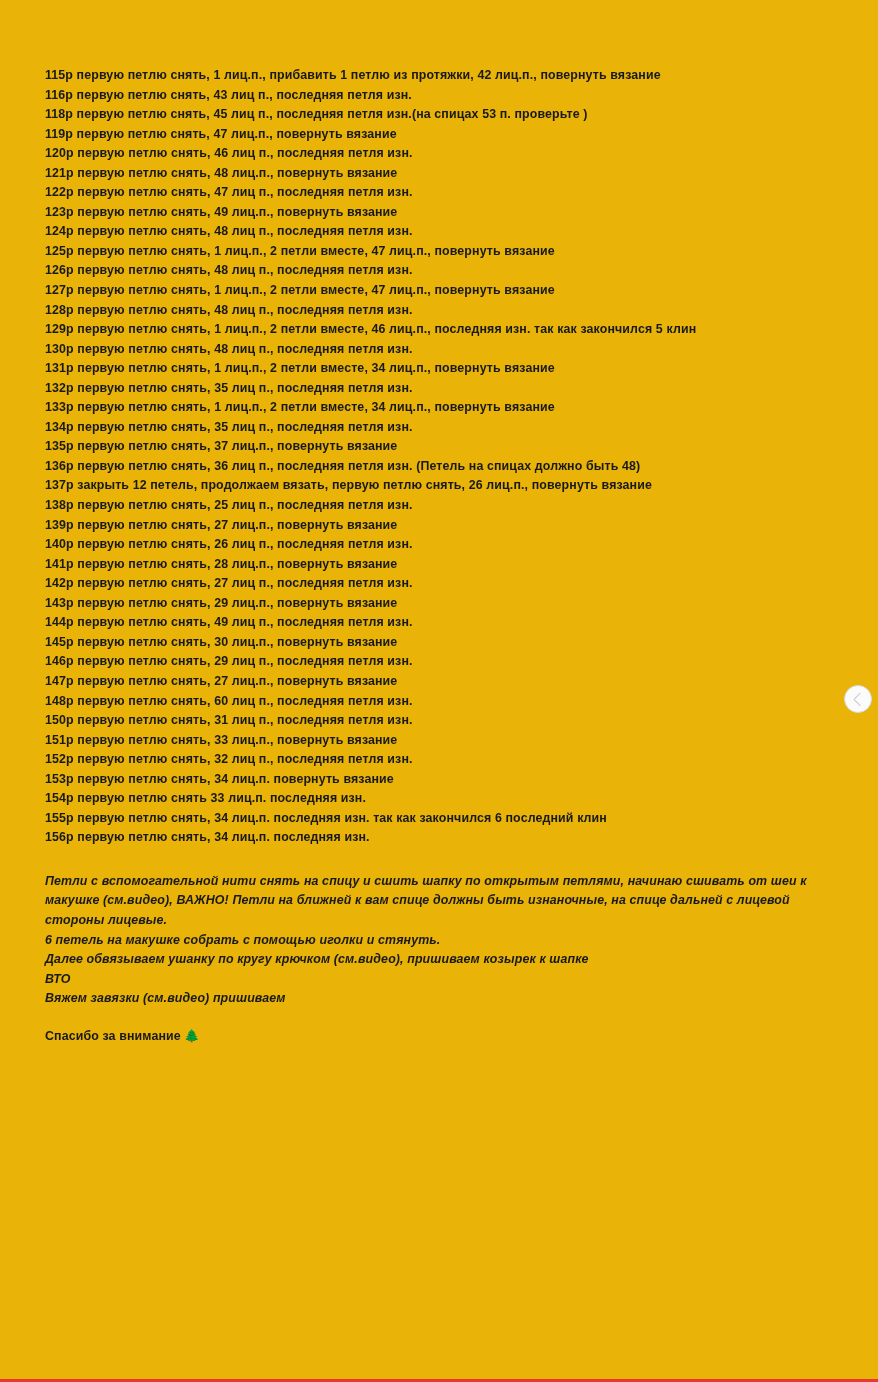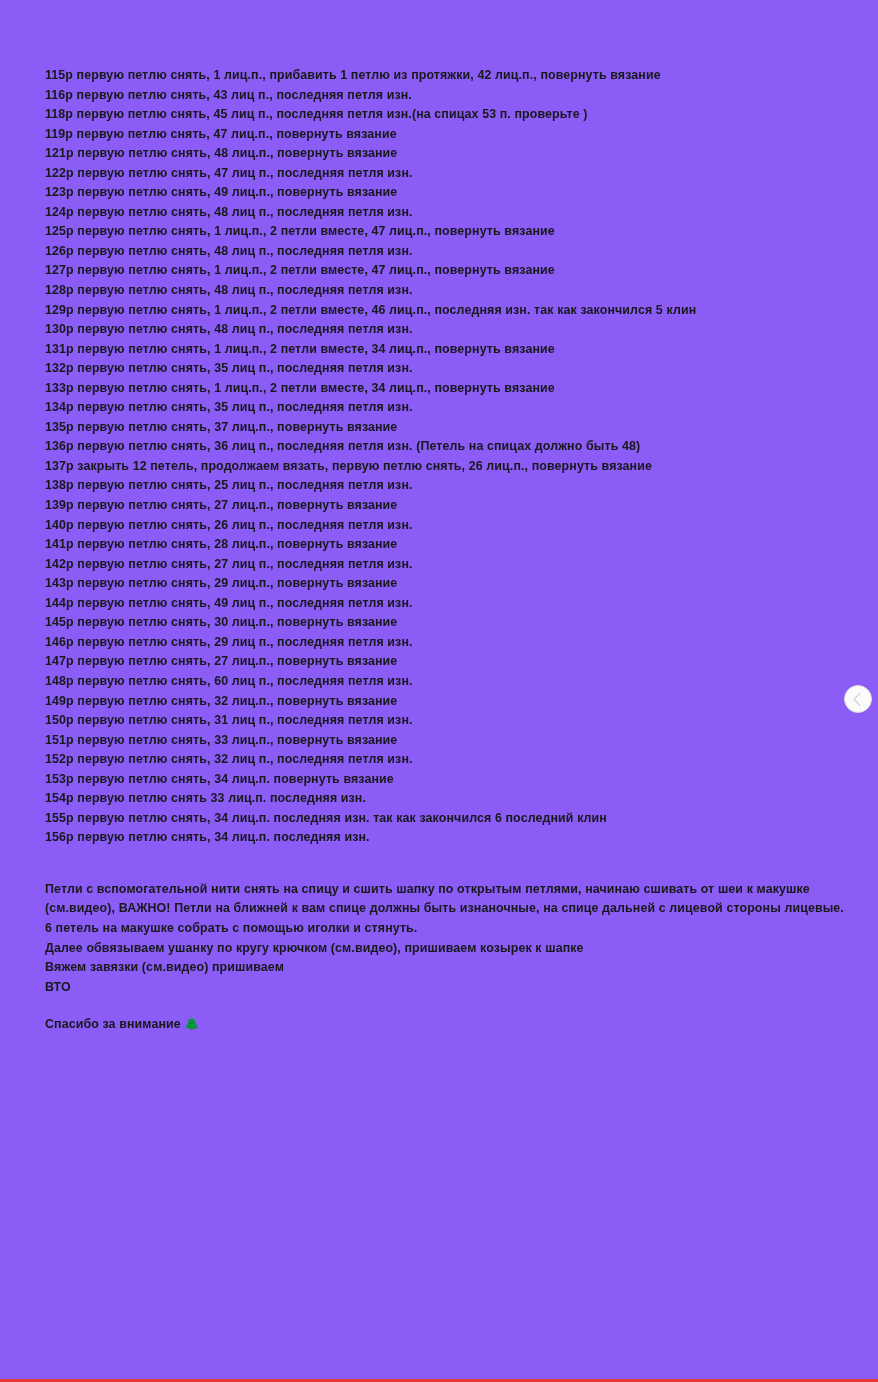--- a/index.html
+++ b/index.html
@@ -11,42 +11,43 @@
     width: 878px;
     height: 1382px;
     font-family: "Liberation Sans", sans-serif;
     color: #1a1a1a;
     position: relative;
     overflow: hidden;
   }
   .page {
     position: absolute;
     inset: 0;
-    background: #8b5cf6;
+    background: #eab308;
   }
   .content {
     position: absolute;
     left: 45px;
     top: 66px;
     width: 800px;
   }
   .line {
     font-size: 12.4px;
     line-height: 19.55px;
     letter-spacing: 0.01em;
     color: #18191a;
     white-space: normal;
     font-weight: 600;
   }
   .row-block {
     margin: 0;
     padding: 0;
   }
   .gap-block {
-    margin-top: 32px;
+    margin-top: 24px;
+    font-style: italic;
   }
   .gap-small {
     margin-top: 18px;
   }
   
   .scroll-chevron {
     position: absolute;
     right: 6px;
     top: 685px;
     width: 28px;
@@ -83,20 +84,21 @@
 
 <div class="page">
 
   <div class="content">
 
     <div class="row-block">
       <div class="line">115р первую петлю снять, 1 лиц.п., прибавить 1 петлю из протяжки, 42 лиц.п., повернуть вязание</div>
       <div class="line">116р первую петлю снять, 43 лиц п., последняя петля изн.</div>
       <div class="line">118р первую петлю снять, 45 лиц п., последняя петля изн.(на спицах 53 п. проверьте )</div>
       <div class="line">119р первую петлю снять, 47 лиц.п., повернуть вязание</div>
+      <div class="line">120р первую петлю снять, 46 лиц п., последняя петля изн.</div>
       <div class="line">121р первую петлю снять, 48 лиц.п., повернуть вязание</div>
       <div class="line">122р первую петлю снять, 47 лиц п., последняя петля изн.</div>
       <div class="line">123р первую петлю снять, 49 лиц.п., повернуть вязание</div>
       <div class="line">124р первую петлю снять, 48 лиц п., последняя петля изн.</div>
       <div class="line">125р первую петлю снять, 1 лиц.п., 2 петли вместе, 47 лиц.п., повернуть вязание</div>
       <div class="line">126р первую петлю снять, 48 лиц п., последняя петля изн.</div>
       <div class="line">127р первую петлю снять, 1 лиц.п., 2 петли вместе, 47 лиц.п., повернуть вязание</div>
       <div class="line">128р первую петлю снять, 48 лиц п., последняя петля изн.</div>
       <div class="line">129р первую петлю снять, 1 лиц.п., 2 петли вместе, 46 лиц.п., последняя изн. так как закончился 5 клин</div>
       <div class="line">130р первую петлю снять, 48 лиц п., последняя петля изн.</div>
@@ -111,36 +113,35 @@
       <div class="line">139р первую петлю снять, 27 лиц.п., повернуть вязание</div>
       <div class="line">140р первую петлю снять, 26 лиц п., последняя петля изн.</div>
       <div class="line">141р первую петлю снять, 28 лиц.п., повернуть вязание</div>
       <div class="line">142р первую петлю снять, 27 лиц п., последняя петля изн.</div>
       <div class="line">143р первую петлю снять, 29 лиц.п., повернуть вязание</div>
       <div class="line">144р первую петлю снять, 49 лиц п., последняя петля изн.</div>
       <div class="line">145р первую петлю снять, 30 лиц.п., повернуть вязание</div>
       <div class="line">146р первую петлю снять, 29 лиц п., последняя петля изн.</div>
       <div class="line">147р первую петлю снять, 27 лиц.п., повернуть вязание</div>
       <div class="line">148р первую петлю снять, 60 лиц п., последняя петля изн.</div>
-      <div class="line">149р первую петлю снять, 32 лиц.п., повернуть вязание</div>
       <div class="line">150р первую петлю снять, 31 лиц п., последняя петля изн.</div>
       <div class="line">151р первую петлю снять, 33 лиц.п., повернуть вязание</div>
       <div class="line">152р первую петлю снять, 32 лиц п., последняя петля изн.</div>
       <div class="line">153р первую петлю снять, 34 лиц.п. повернуть вязание</div>
       <div class="line">154р первую петлю снять 33 лиц.п. последняя изн.</div>
       <div class="line">155р первую петлю снять, 34 лиц.п. последняя изн. так как закончился 6 последний клин</div>
       <div class="line">156р первую петлю снять, 34 лиц.п. последняя изн.</div>
     </div>
 
     <div class="row-block gap-block">
       <div class="line">Петли с вспомогательной нити снять на спицу и сшить шапку по открытым петлями, начинаю сшивать от шеи к макушке (см.видео), ВАЖНО! Петли на ближней к вам спице должны быть изнаночные, на спице дальней с лицевой стороны лицевые.</div>
       <div class="line">6  петель на макушке собрать с помощью иголки и стянуть.</div>
       <div class="line">Далее обвязываем ушанку по кругу крючком (см.видео), пришиваем козырек к шапке</div>
+      <div class="line">ВТО</div>
       <div class="line">Вяжем завязки (см.видео) пришиваем</div>
-      <div class="line">ВТО</div>
     </div>
 
     <div class="row-block gap-small">
       <div class="line tree-emoji-line">Спасибо за внимание 🌲</div>
     </div>
 
   </div>
 
   <div class="scroll-chevron"></div>
   <div class="bottom-bar"></div>

